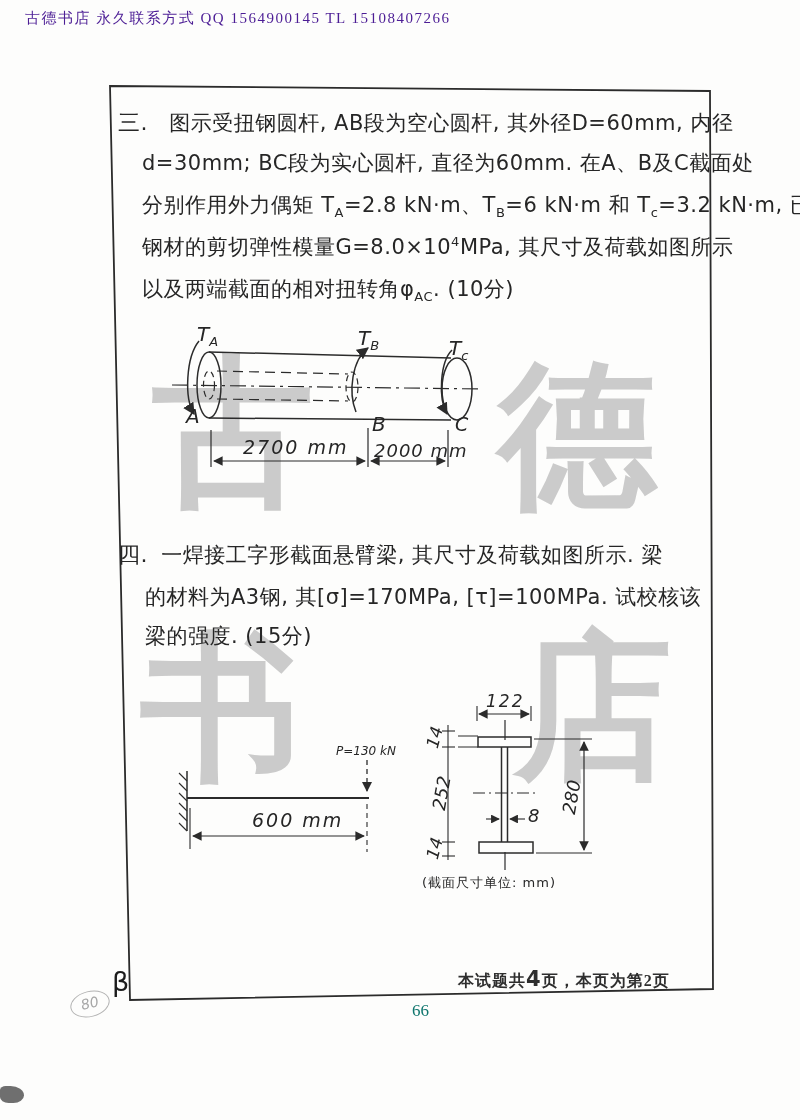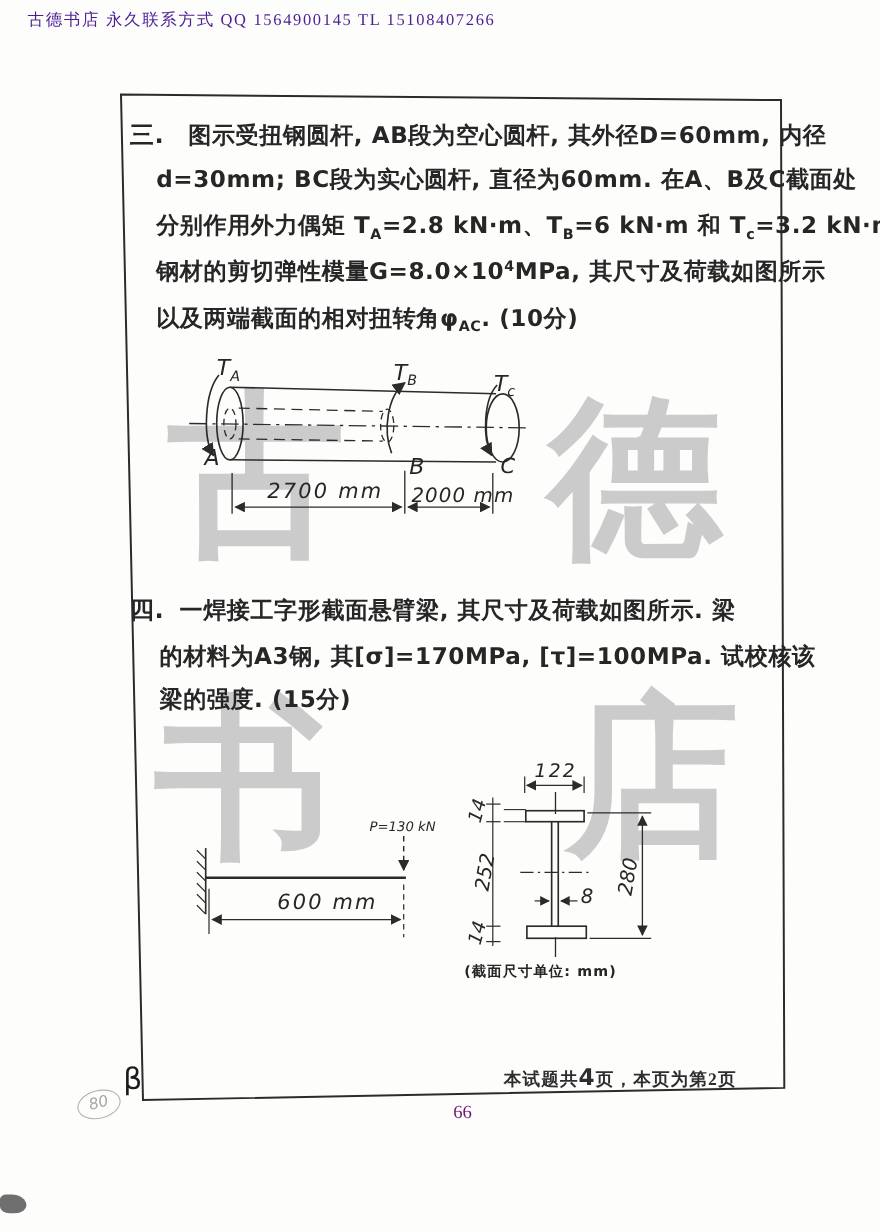--- a/index.html
+++ b/index.html
@@ -10,32 +10,32 @@
   .shop-header{left:25px;top:9px;font-family:"Liberation Serif",serif;font-size:15px;
        color:#4c1d95;letter-spacing:1.5px;white-space:nowrap;}
   
   .wm{color:#c9c9c9;font-weight:900;line-height:1;z-index:1;opacity:.95;
       font-family:"DejaVu Sans",sans-serif;}
   #wm1{left:152px;top:352px;font-size:162px;}
   #wm2{left:498px;top:356px;font-size:158px;}
   #wm3{left:140px;top:628px;font-size:160px;}
   #wm4{left:514px;top:628px;font-size:158px;}
   
-  .hw{color:#262626;font-size:21px;letter-spacing:.5px;white-space:nowrap;z-index:3;font-weight:bold;}
+  .hw{color:#262626;font-size:21px;letter-spacing:.5px;white-space:nowrap;z-index:3;}
   .qno{font-size:22px;}
   .sub{font-size:13px;vertical-align:-5px;}
   .sup{font-size:13px;vertical-align:8px;}
   .lbl{color:#262626;font-style:italic;z-index:3;white-space:nowrap;}
   .rot{transform-origin:left top;}
   svg.layer{left:0;top:0;z-index:2;}
   .footer{left:458px;top:967px;font-family:"Liberation Serif",serif;font-size:16px;
       color:#2e2e2e;letter-spacing:1px;white-space:nowrap;z-index:3;font-weight:bold;}
   .footer .hw4{font-family:"DejaVu Sans",sans-serif;font-size:21px;}
   .book-page{left:412px;top:1001px;font-family:"Liberation Serif",serif;font-size:17px;
-      color:#701a75;z-index:3;}
+      color:#0f766e;z-index:3;}
   .corner-mark{left:112px;top:966px;font-size:27px;color:#1c1c1c;z-index:3;}
   .score{left:70px;top:991px;width:38px;height:24px;border:1.5px solid #b3b3b3;
       border-radius:50%;transform:rotate(-14deg);color:#a6a6a6;font-size:14px;
       font-style:italic;text-align:center;line-height:23px;z-index:3;}
   .smudge{left:0px;top:1086px;width:24px;height:17px;background:#6f6f6f;
       border-radius:30% 70% 55% 45%;z-index:3;}
 </style>
 </head>
 <body>
 

